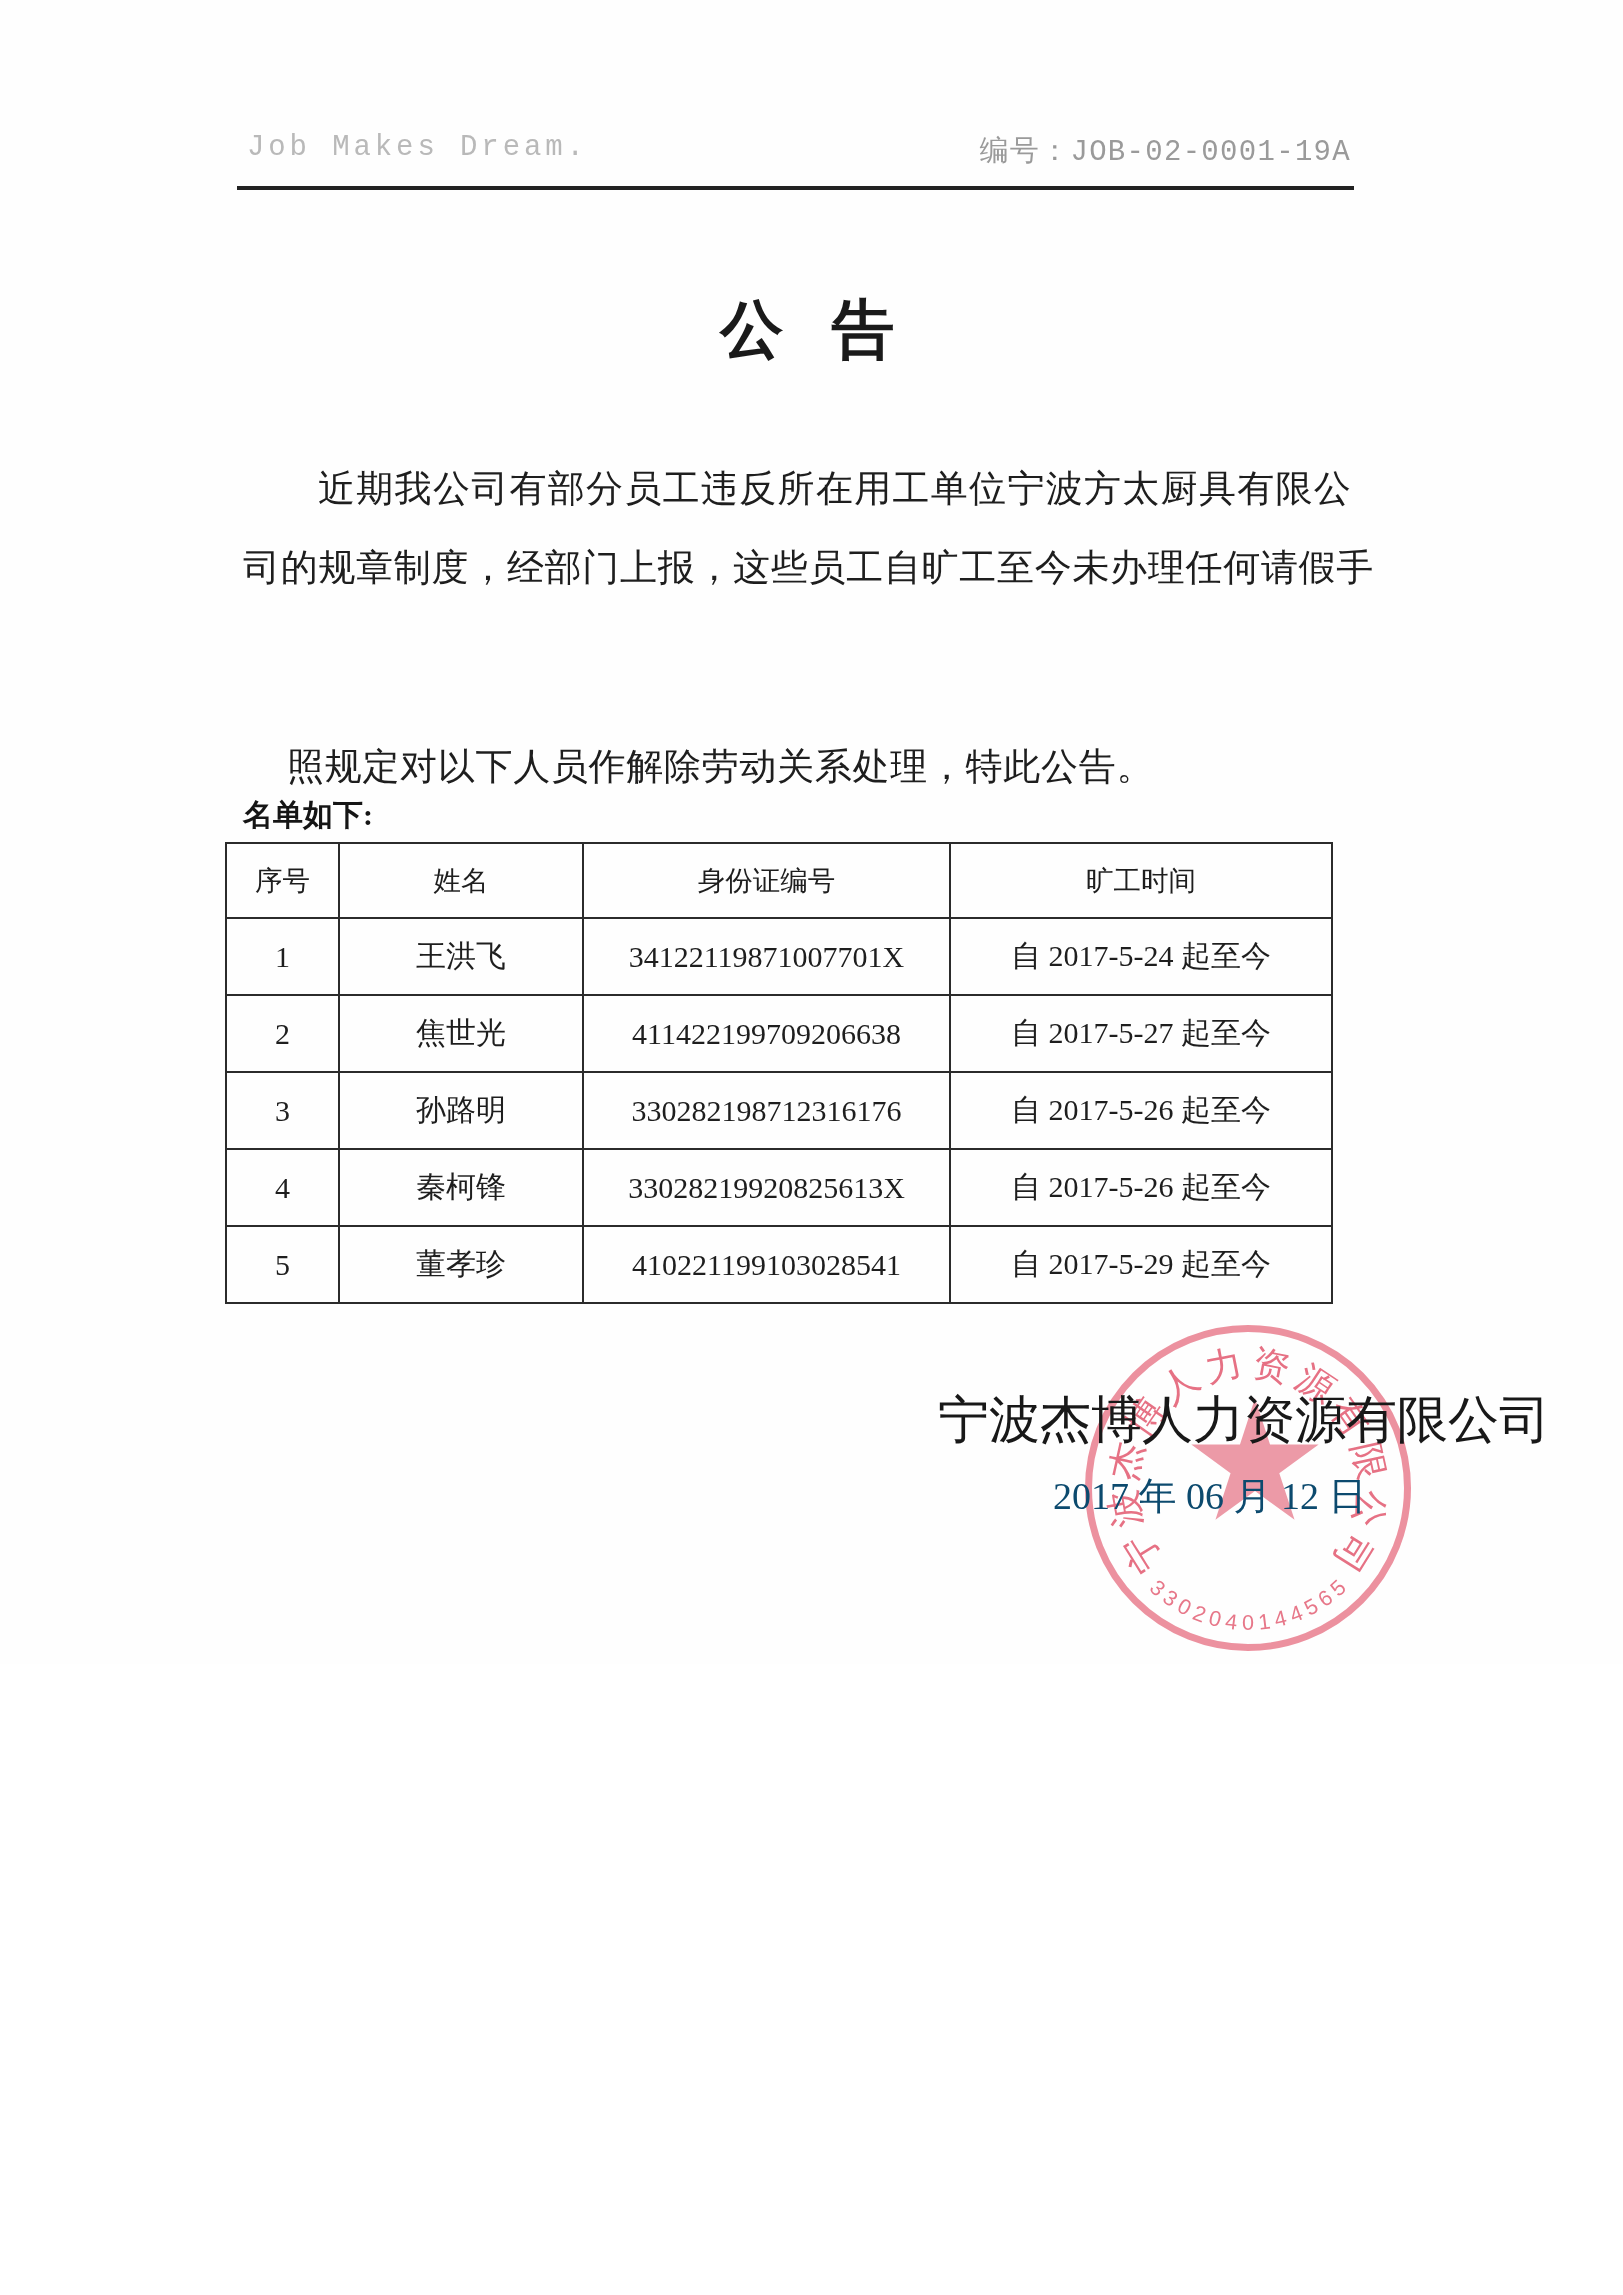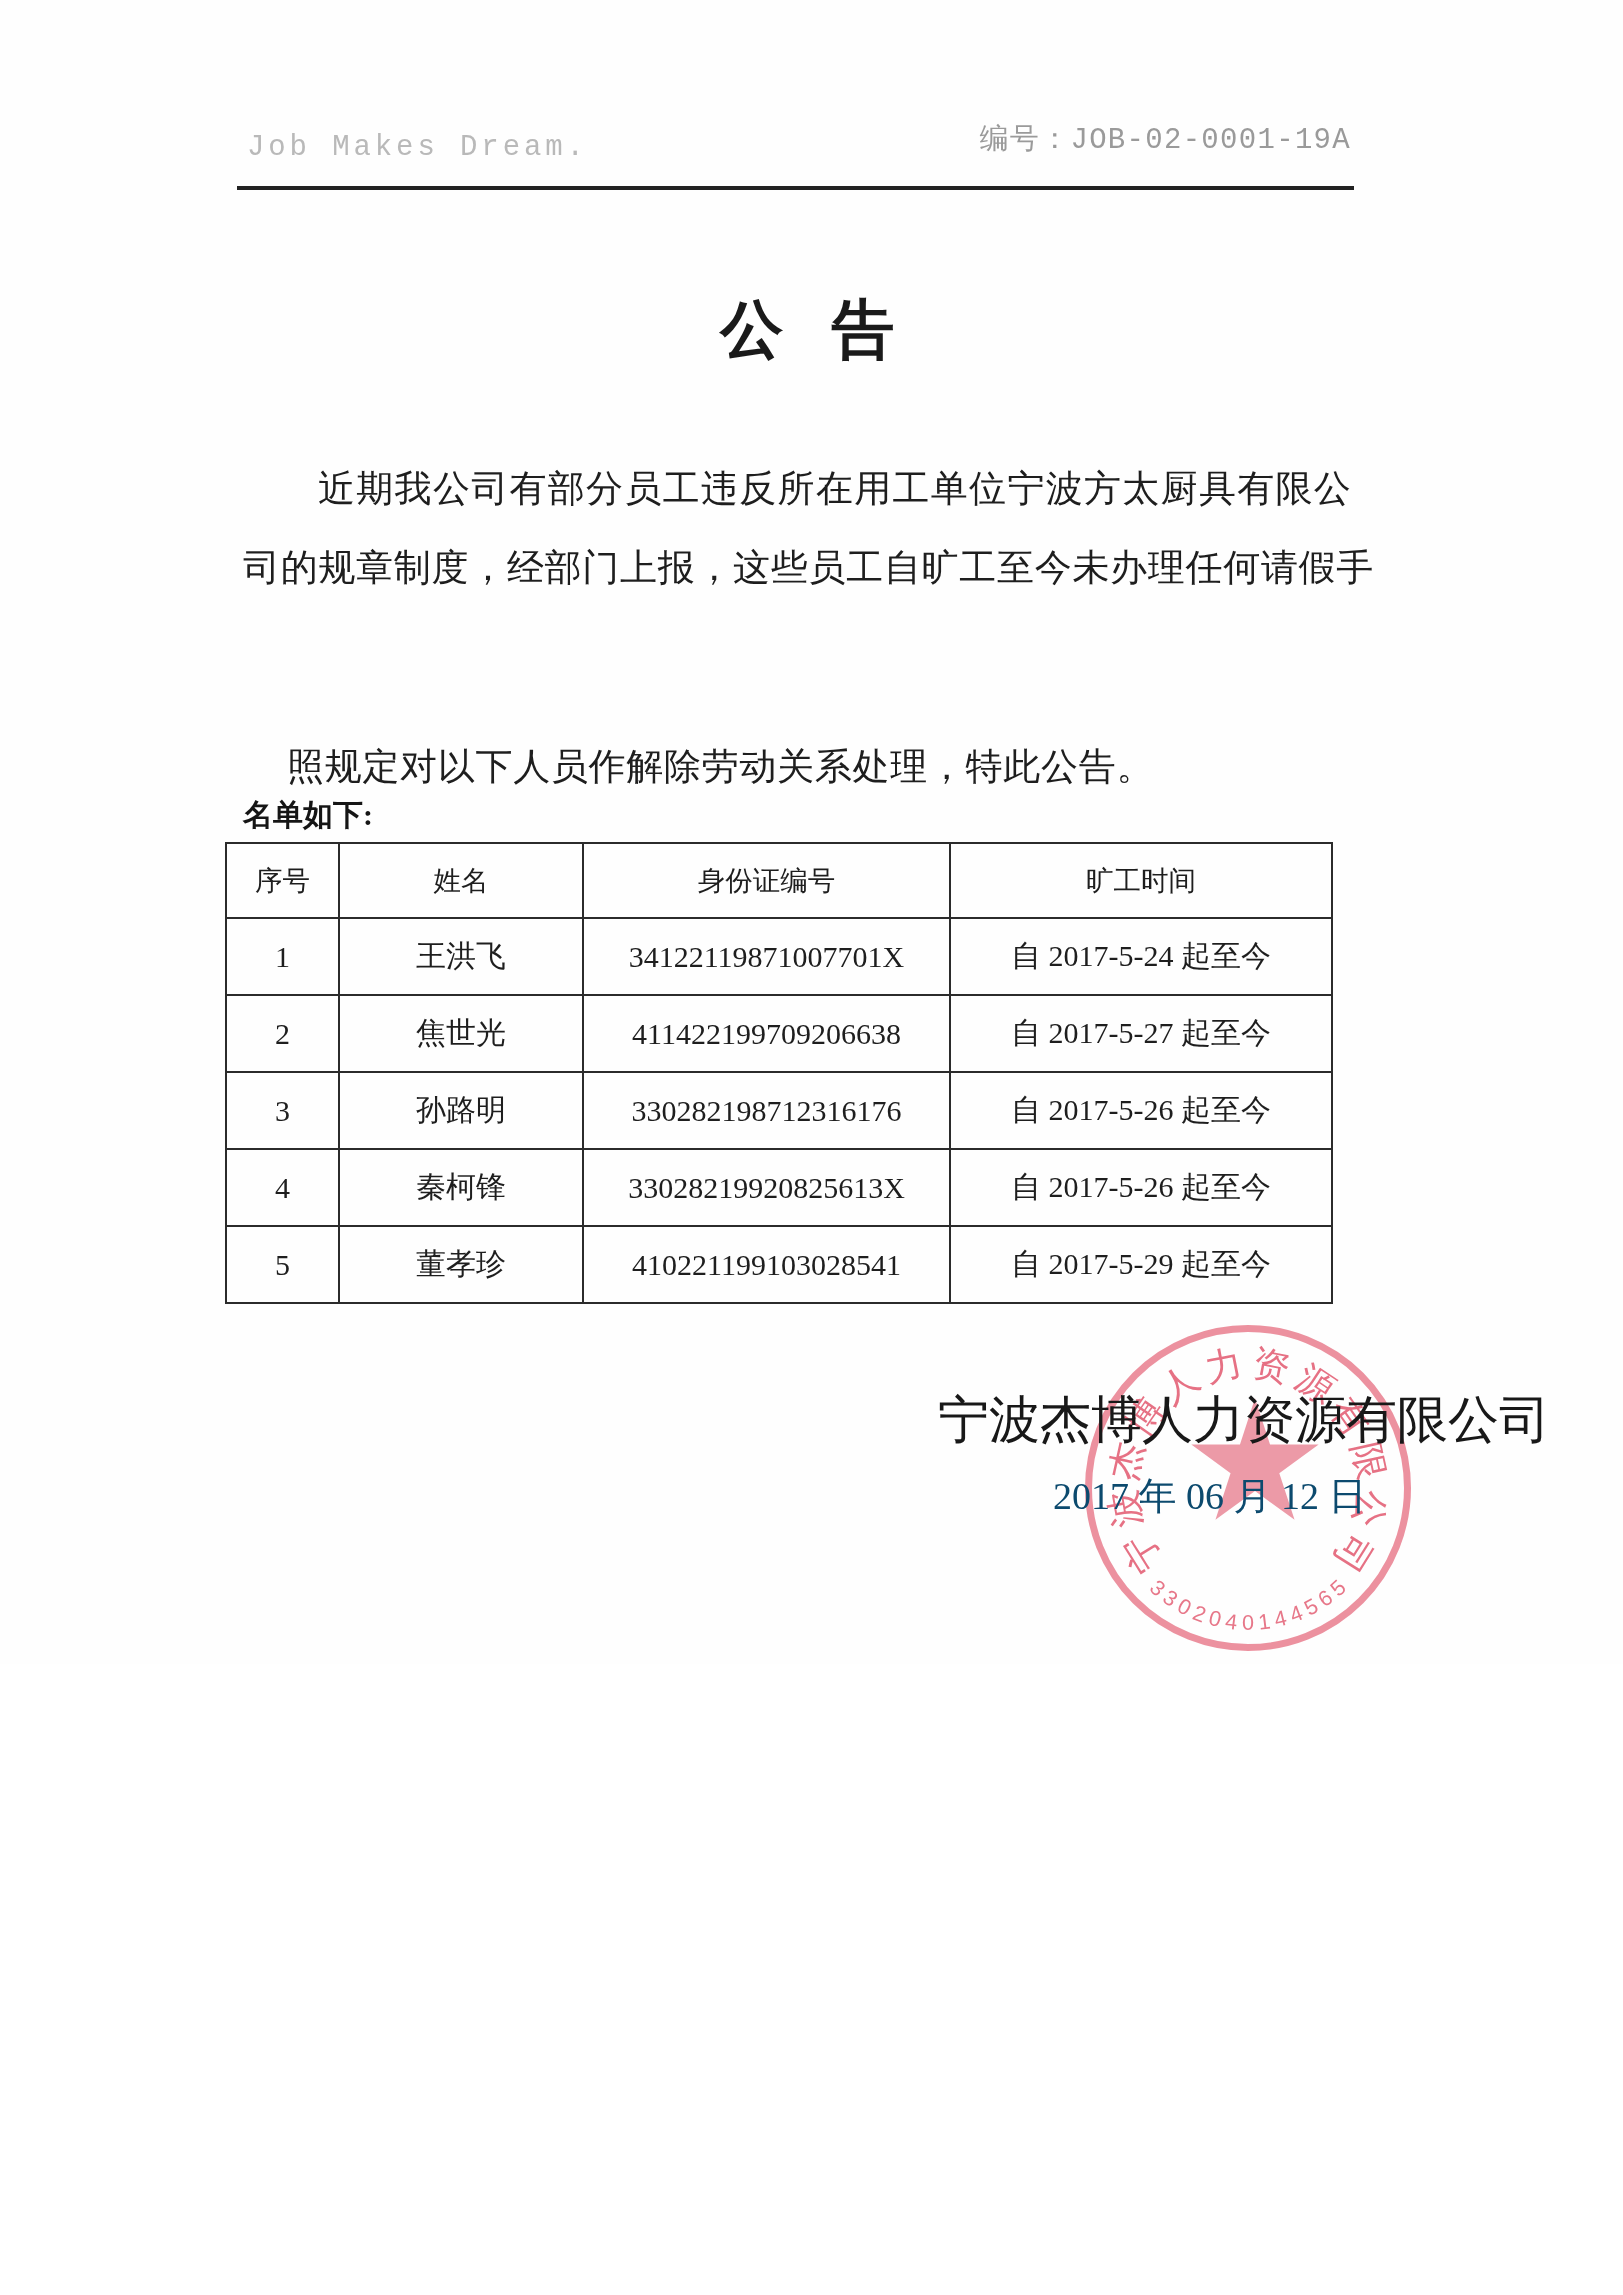--- a/index.html
+++ b/index.html
@@ -14,21 +14,21 @@
   }
 
   
   .slogan {
     position:absolute; left:247px; top:131px;
     font-family:"Liberation Mono", monospace;
     font-size:29px; letter-spacing:3.9px;
     color:#b9b9b9;
   }
   .doc-number {
-    position:absolute; right:272px; top:119px;
+    position:absolute; right:272px; top:131px;
     font-family:"Liberation Mono", monospace;
     font-size:29px; letter-spacing:1.3px;
     color:#9a9a9a;
   }
   .header-rule {
     position:absolute; left:237px; top:186px;
     width:1117px; height:3.9px; background:#222222;
   }
 
   

